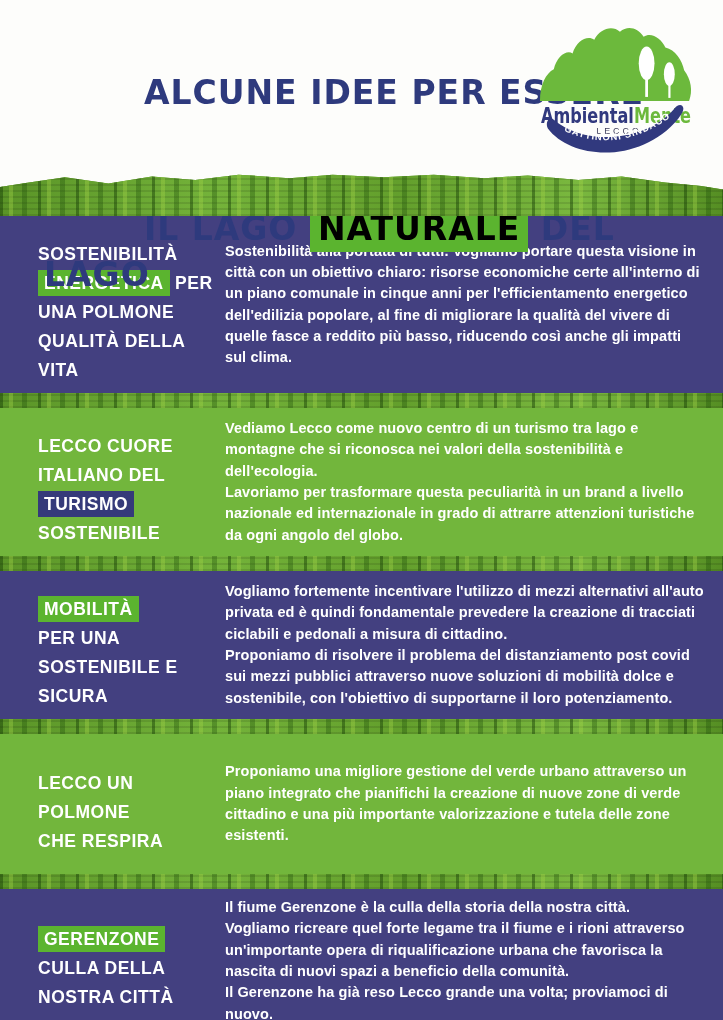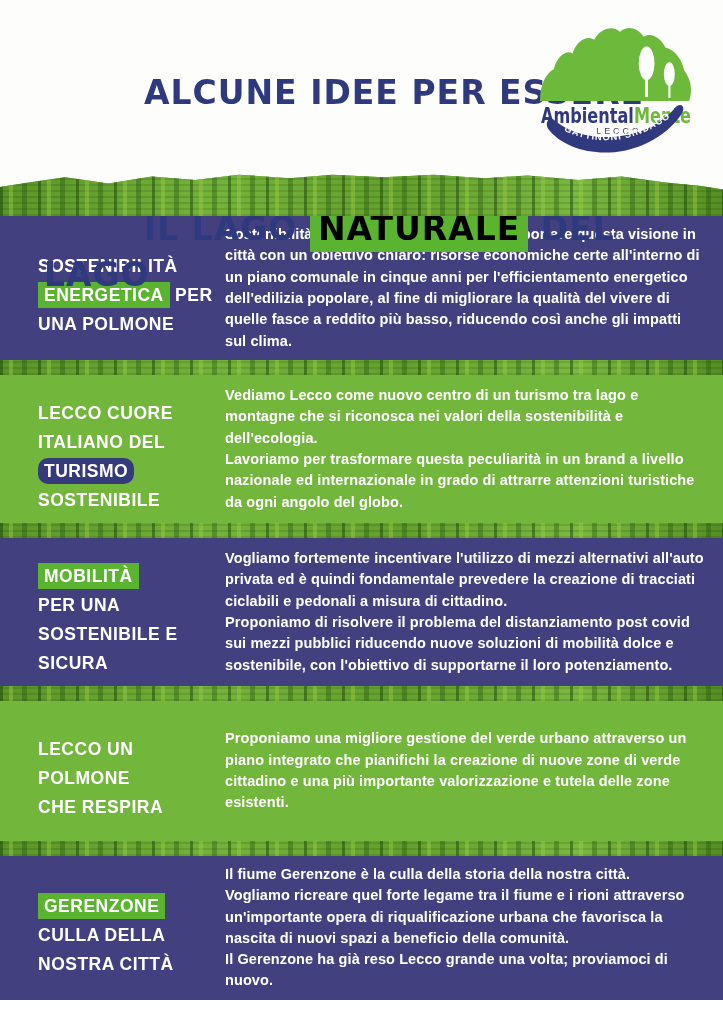--- a/index.html
+++ b/index.html
@@ -41,21 +41,21 @@
 
   
   .section{display:flex;min-height:140px;align-items:center;}
   .section.navy{background:var(--navy_section,#434080);}
   .section.green{background:var(--green_section,#72b63c);justify-content:space-between;}
   .heading{width:225px;box-sizing:border-box;padding:24px 6px 8px 38px;
            color:#fff;font-family:Liberation Sans, sans-serif;font-weight:bold;
            font-size:17.5px;letter-spacing:.5px;}
   .h-line{line-height:29px;white-space:pre-wrap;}
   .navy .hl{background:var(--highlight_green,#5bb42f);}
-  .green .hl{background:var(--highlight_navy,#353a7a);border-radius:10px;}
+  .green .hl{background:var(--highlight_navy,#353a7a);}
   .hl{color:#fff;padding:1px 6px;display:inline-block;line-height:24px;}
   .body{flex:1;box-sizing:border-box;padding:8px 18px 8px 0;
         display:flex;flex-direction:column;justify-content:center;}
   .body p{margin:0;color:#fff;font-size:14.5px;line-height:1.47;font-weight:bold;
           letter-spacing:.1px;}
 </style>
 </head>
 <body>
 
 <div class="page">
@@ -87,20 +87,21 @@
   </div>
 
   <div class="band-top forest"></div>
 
   <main id="sections">
   <section class="section navy">
     <div class="heading">
           <div class="h-line"><span>SOSTENIBILITÀ</span></div>
           <div class="h-line"><span class="hl">ENERGETICA</span><span> PER</span></div>
           <div class="h-line"><span>UNA POLMONE</span></div>
+          <div class="h-line"><span>QUALITÀ DELLA VITA</span></div>
         </div>
     <div class="body">
           <p>Sostenibilità alla portata di tutti. Vogliamo portare questa visione in città con un obiettivo chiaro: risorse economiche certe all'interno di un piano comunale in cinque anni per l'efficientamento energetico dell'edilizia popolare, al fine di migliorare la qualità del vivere di quelle fasce a reddito più basso, riducendo così anche gli impatti sul clima.</p>
         </div>
   </section>
 <div class="strip forest"></div>
   <section class="section green">
     <div class="heading">
           <div class="h-line"><span>LECCO CUORE</span></div>
           <div class="h-line"><span>ITALIANO DEL</span></div>
@@ -115,21 +116,21 @@
 <div class="strip forest"></div>
   <section class="section navy">
     <div class="heading">
           <div class="h-line"><span class="hl">MOBILITÀ</span></div>
           <div class="h-line"><span>PER UNA</span></div>
           <div class="h-line"><span>SOSTENIBILE E</span></div>
           <div class="h-line"><span>SICURA</span></div>
         </div>
     <div class="body">
           <p>Vogliamo fortemente incentivare l'utilizzo di mezzi alternativi all'auto privata ed è quindi fondamentale prevedere la creazione di tracciati ciclabili e pedonali a misura di cittadino.</p>
-          <p>Proponiamo di risolvere il problema del distanziamento post covid sui mezzi pubblici riducendo nuove soluzioni di mobilità dolce e sostenibile, con l'obiettivo di supportarne il loro potenziamento.</p>
+          <p>Proponiamo di risolvere il problema del distanziamento post covid sui mezzi pubblici attraverso nuove soluzioni di mobilità dolce e sostenibile, con l'obiettivo di supportarne il loro potenziamento.</p>
         </div>
   </section>
 <div class="strip forest"></div>
   <section class="section green">
     <div class="heading">
           <div class="h-line"><span>LECCO UN POLMONE</span></div>
           <div class="h-line"><span>CHE RESPIRA</span></div>
         </div>
     <div class="body">
           <p>Proponiamo una migliore gestione del verde urbano attraverso un piano integrato che pianifichi la creazione di nuove zone di verde cittadino e una più importante valorizzazione e tutela delle zone esistenti.</p>

